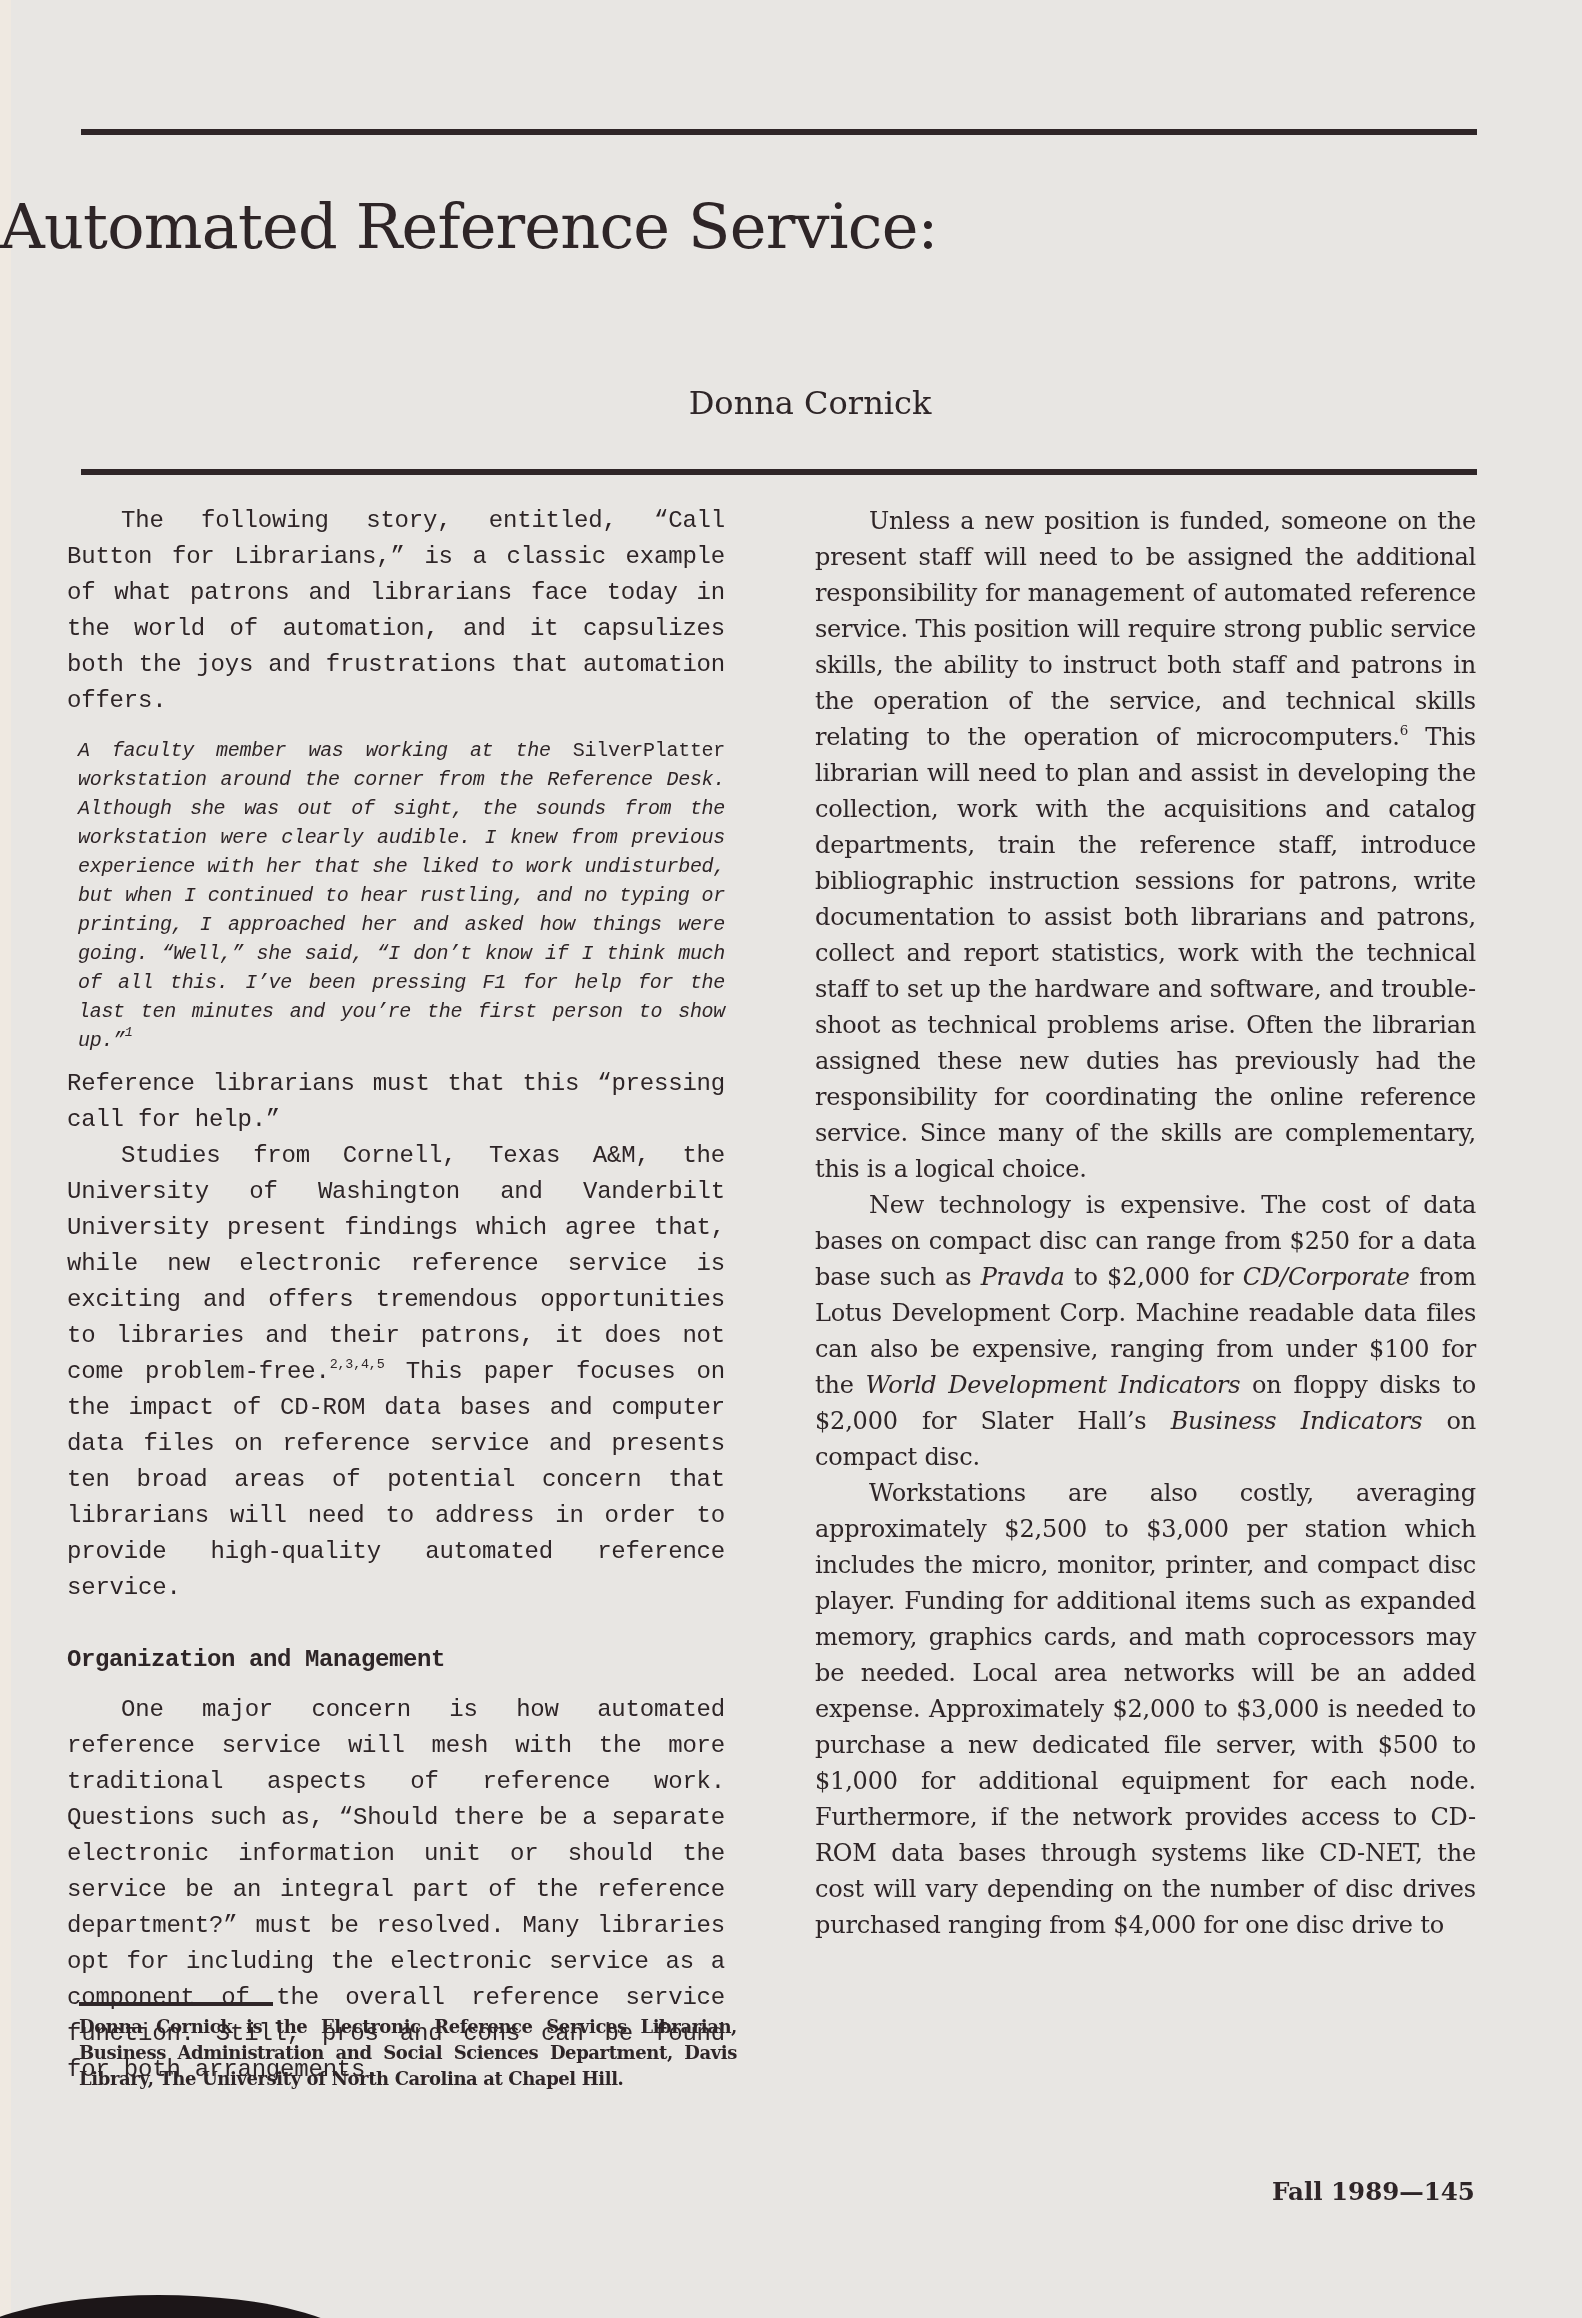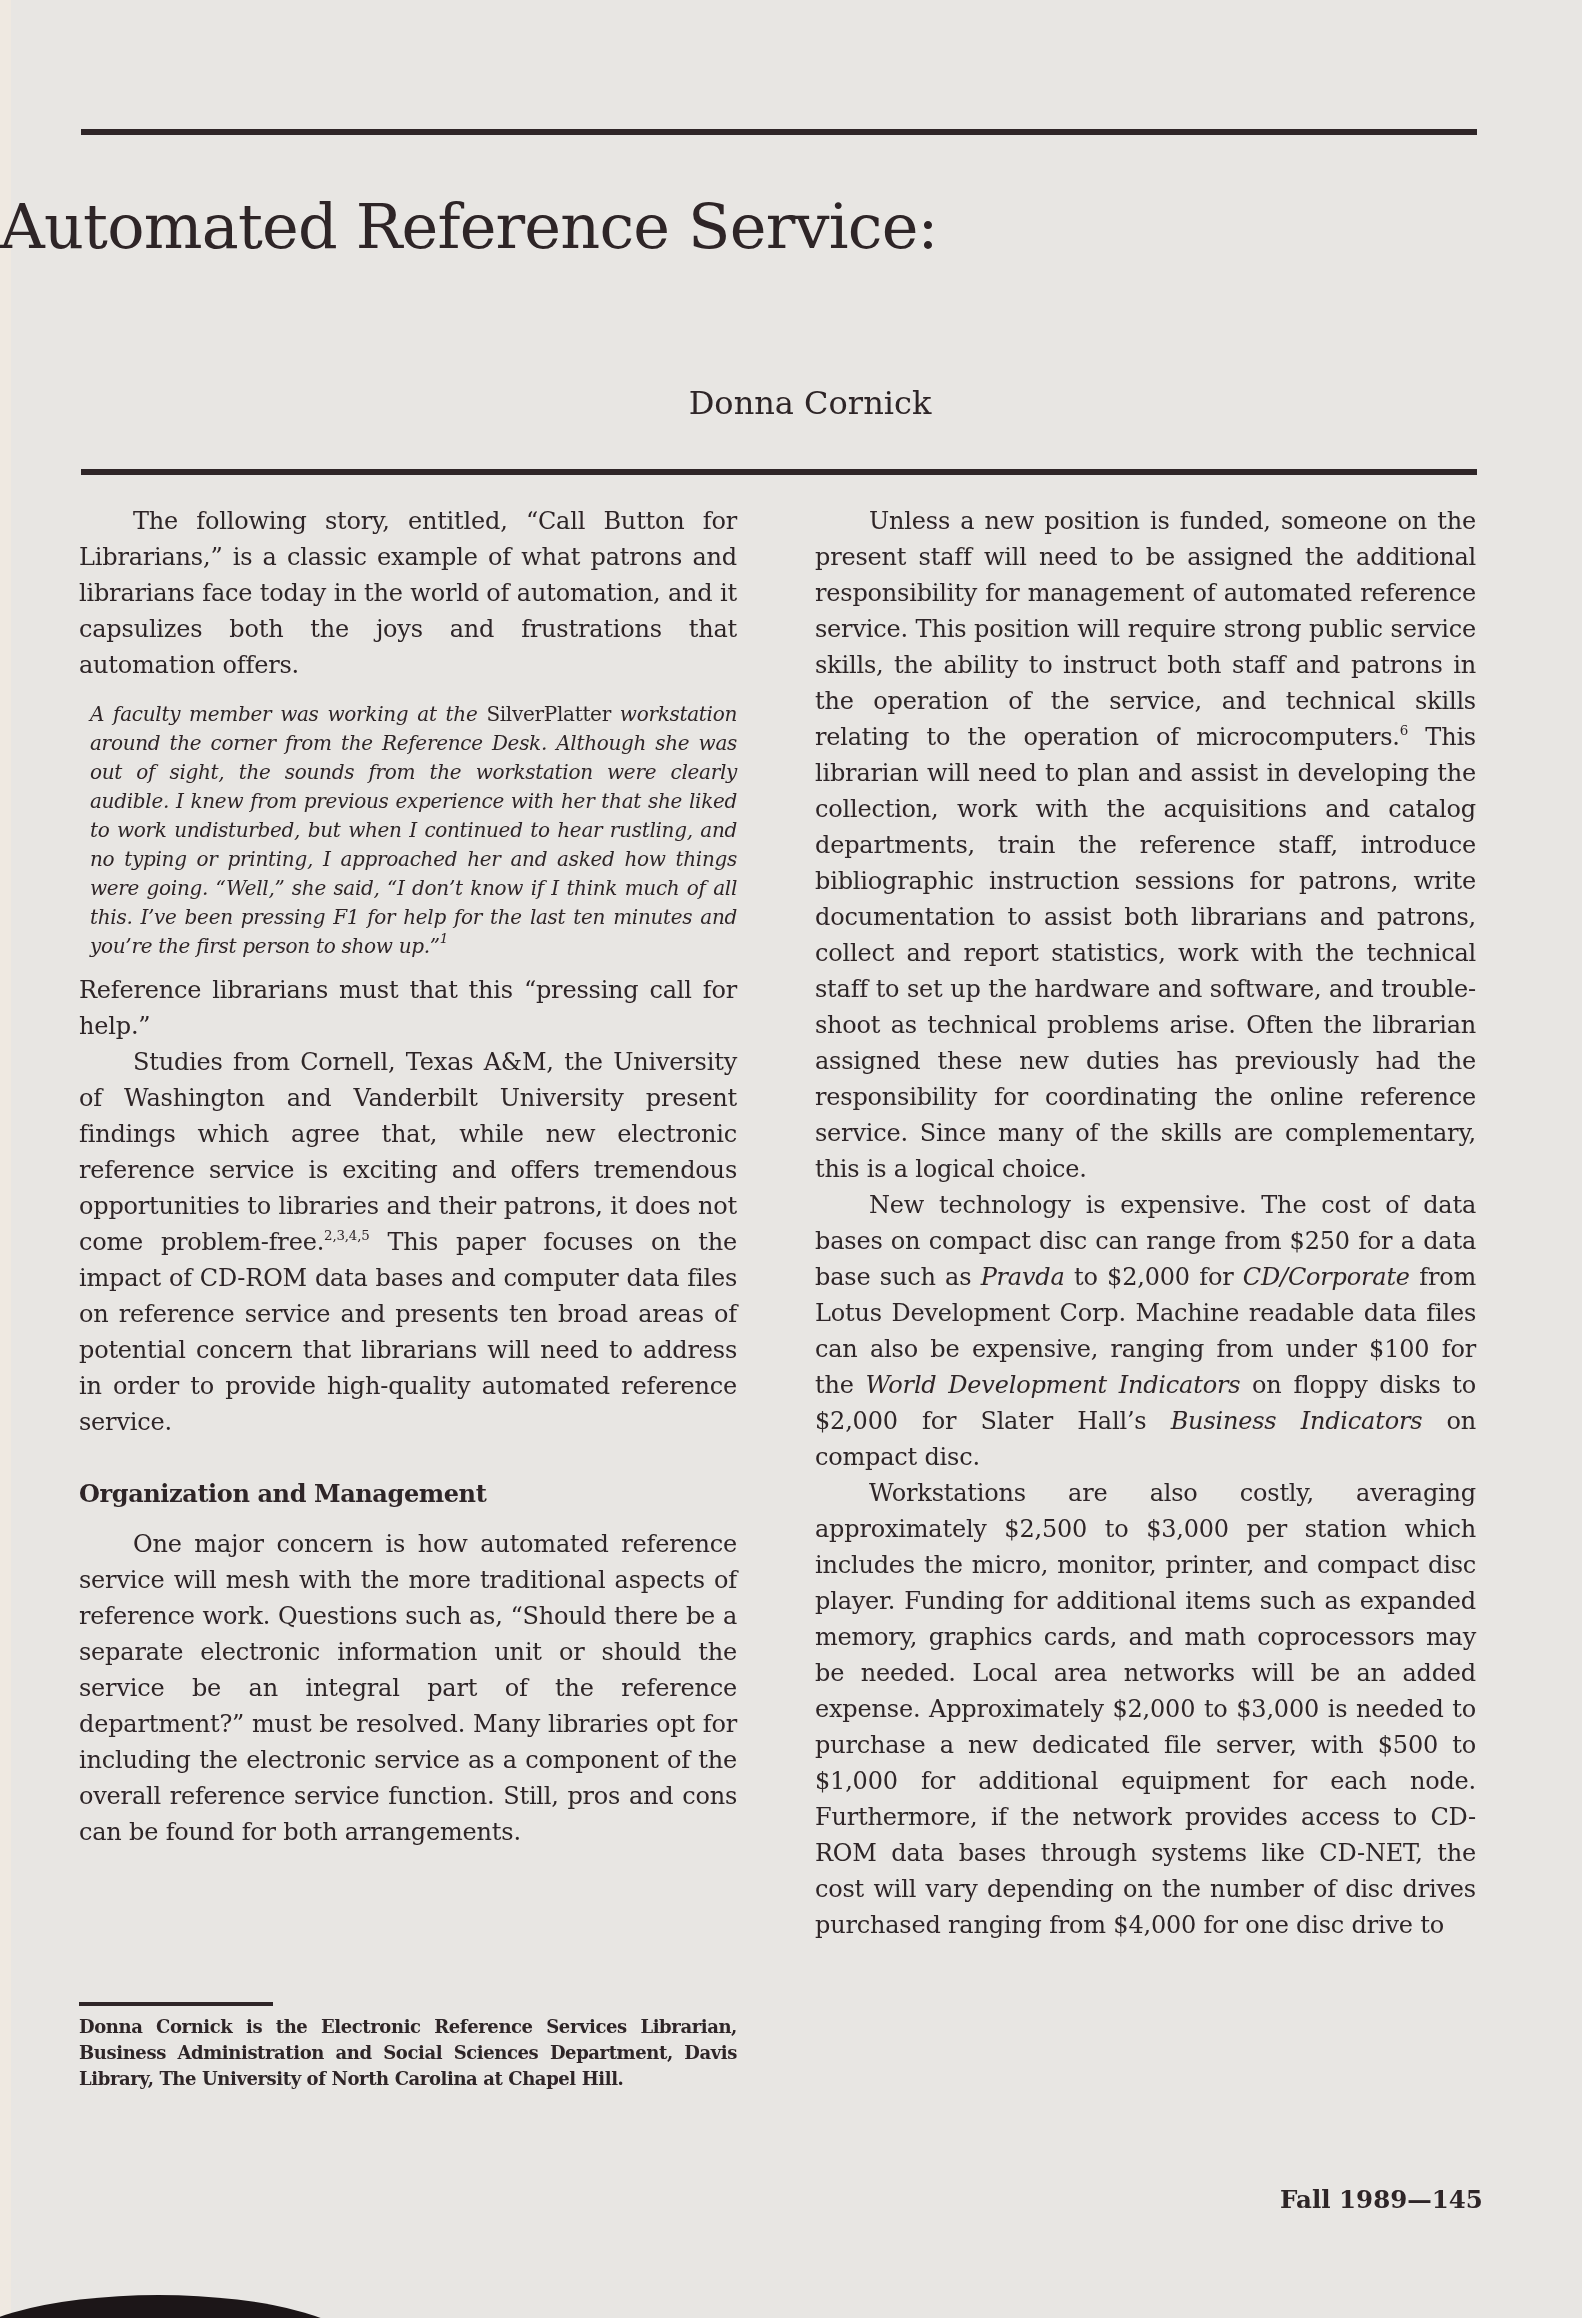--- a/index.html
+++ b/index.html
@@ -25,21 +25,21 @@
     position: absolute; left: 0; width: 1582px; top: 187px;
     font-size: 62px; line-height: 79px;
     font-family: "DejaVu Serif", serif; letter-spacing: -0.8px; margin: 0; font-weight: normal;
   }
   .author {
     position: absolute; left: 0; width: 1582px; top: 384px;
     text-align: center; font-size: 32px; margin: 0; padding-left: 19px;
   }
 
   .col { position: absolute; top: 503px; }
-  .col-left { left: 79px; width: 658px; }
+  .col-left { left: 67px; width: 658px; font-family: Liberation Mono, monospace; }
   .col-right { left: 815px; width: 661px; }
 
   .body-p {
     margin: 0; font-size: 24px; line-height: 36px; text-align: justify;
     letter-spacing: -0.2px;
   }
   .indent { text-indent: 54px; }
   .quote {
     margin: 17.4px 0 11px 11px; font-size: 20px; line-height: 29px; text-align: justify;
     font-style: italic; letter-spacing: -0.3px;
@@ -52,21 +52,21 @@
   }
   em { font-style: italic; }
 
   .fn-rule { position: absolute; left: 79px; top: 2002px; width: 194px; height: 4px; background: #2f2628; }
   .footnote {
     position: absolute; left: 79px; top: 2014px; width: 658px; margin: 0;
     font-size: 18px; line-height: 26px; font-weight: bold; text-align: justify;
     letter-spacing: -0.4px;
   }
   .folio {
-    position: absolute; left: 1272px; top: 2177px; margin: 8px;
+    position: absolute; left: 1272px; top: 2177px; margin: 0;
     font-size: 24.5px; font-weight: bold;
   }
 </style>
 </head>
 <body>
 
 <div class="page-edge-left"></div>
 <div class="page-corner"></div>
 
 <div class="rule rule-top"></div>

